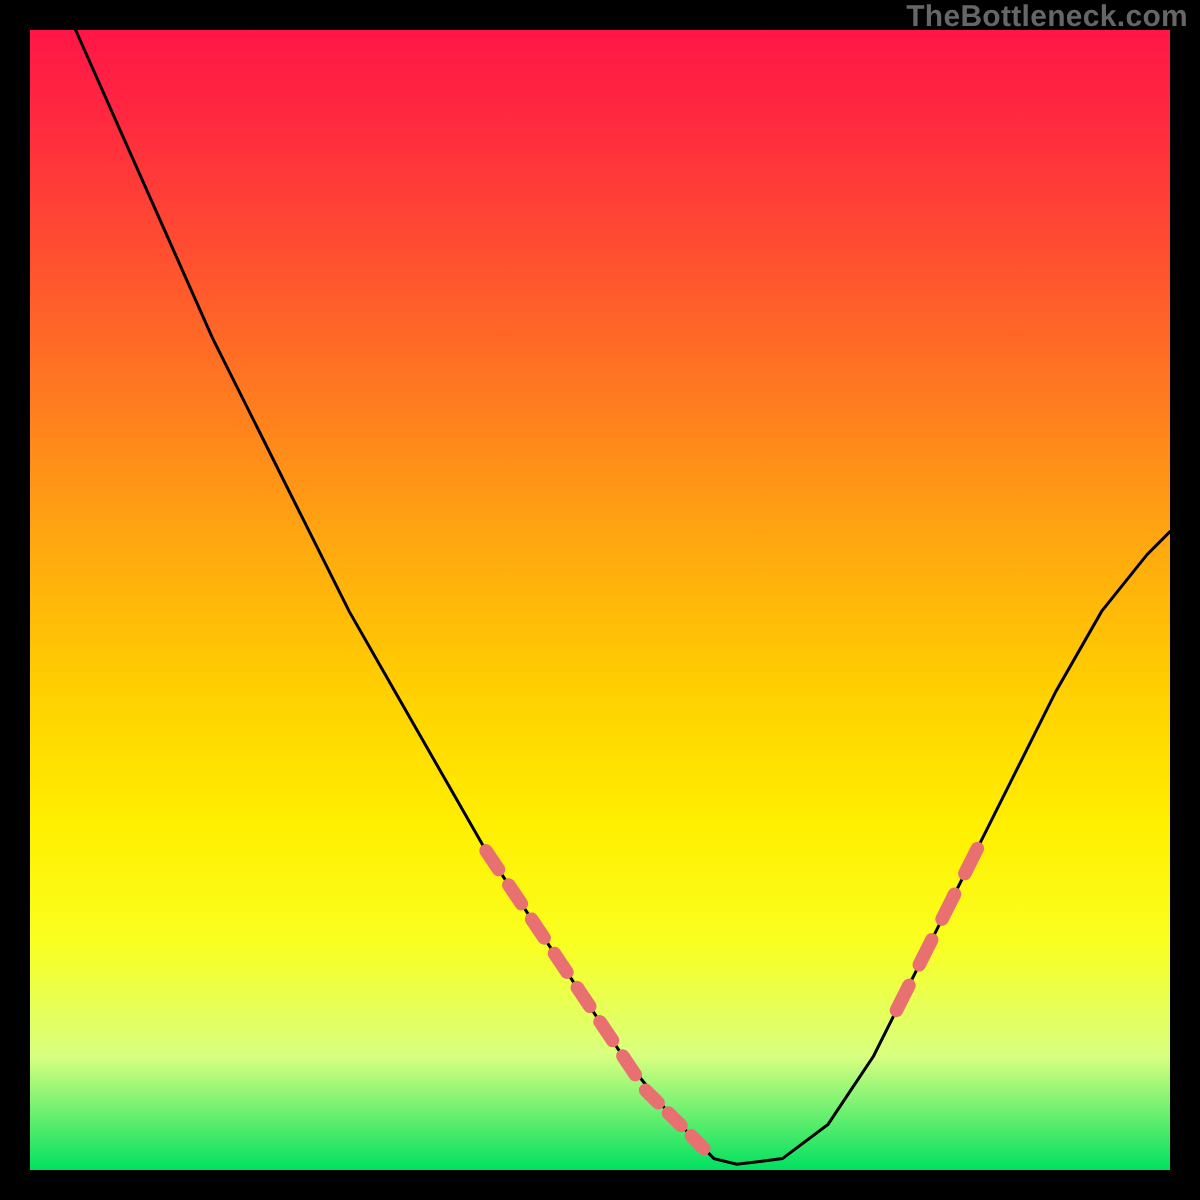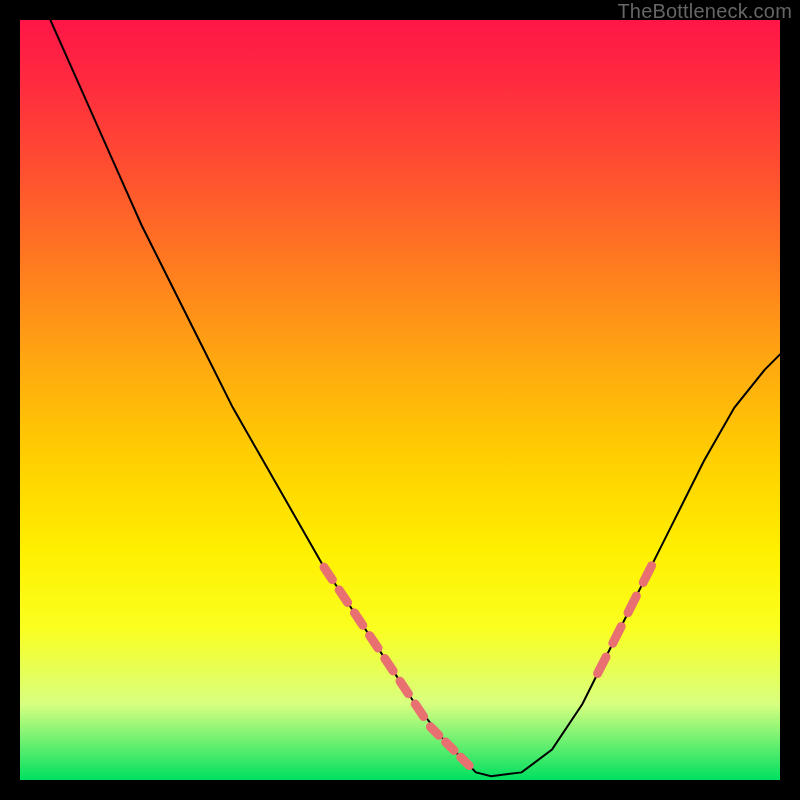--- a/index.html
+++ b/index.html
@@ -35,21 +35,21 @@
     top: 0;
     width: 760px;
     height: 760px;
   }
   .watermark {
     position: absolute;
     top: 0;
     right: 8px;
     font-family: Arial, sans-serif;
     font-size: 20px;
-    font-weight: 400;
+    font-weight: 700;
     color: #666;
     letter-spacing: 0.2px;
   }
 </style>
 </head>
 <body>
 
 <div class="chart-container">
   <div class="watermark">TheBottleneck.com</div>
   <div class="plot-area">

